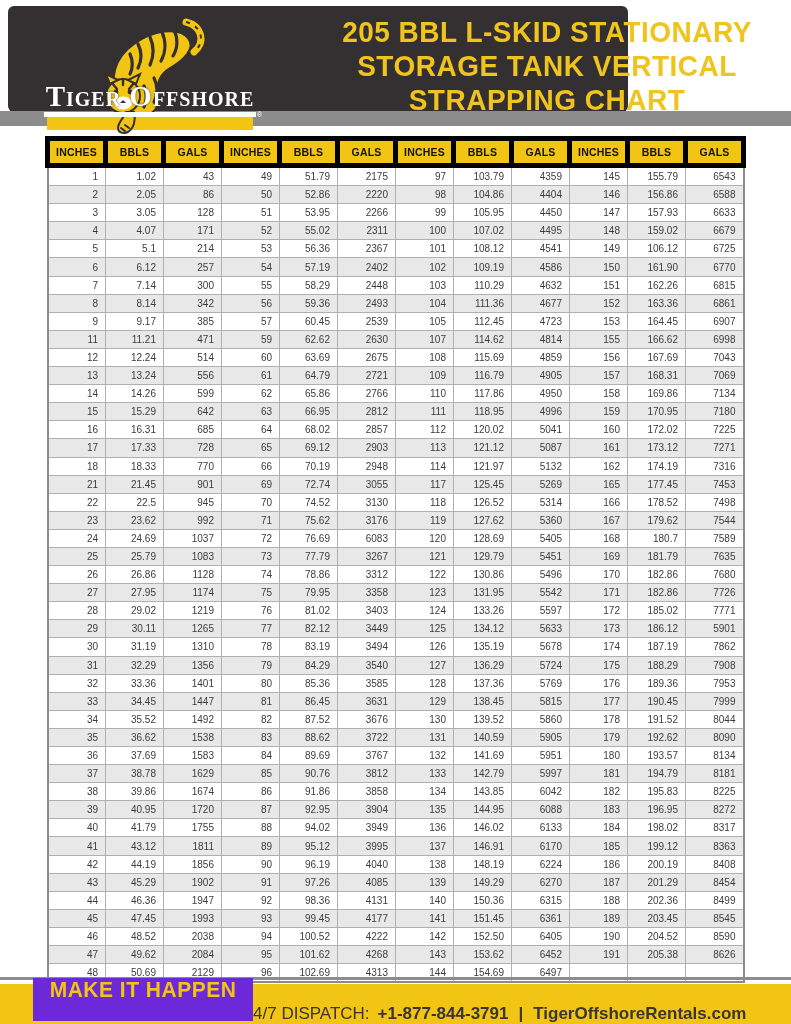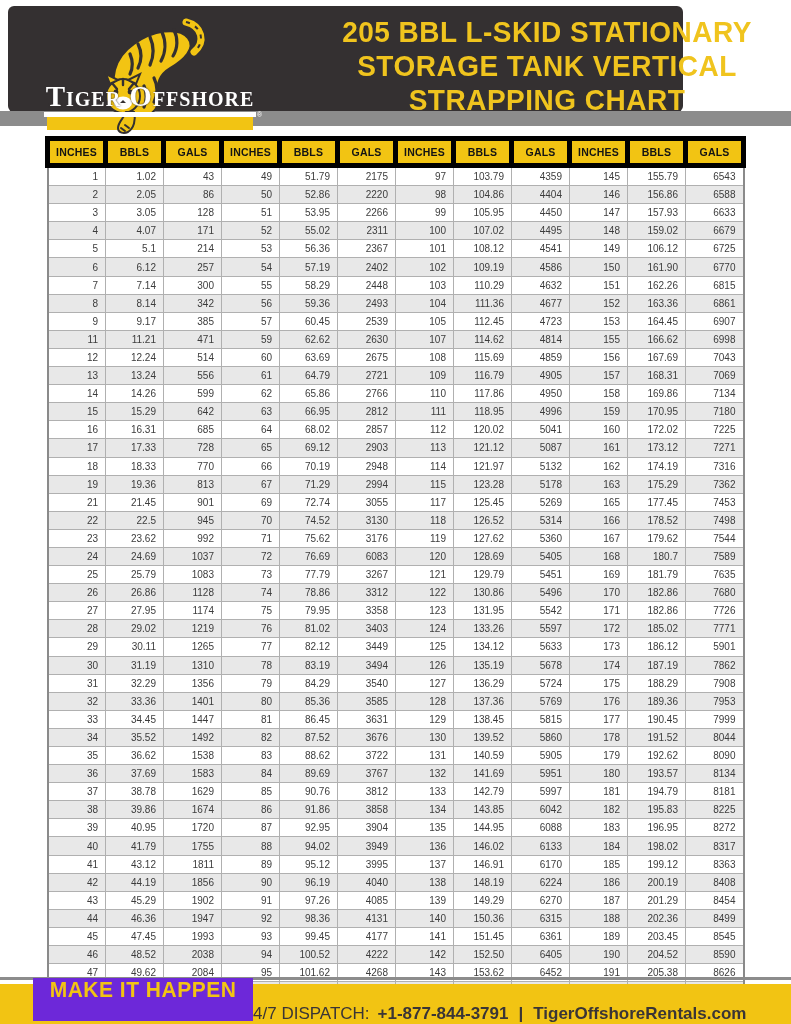--- a/index.html
+++ b/index.html
@@ -1,20 +1,20 @@
 <!DOCTYPE html>
 <html><head>
 <meta charset="utf-8">
 <style>
   html,body{margin:0;padding:0;background:#ffffff;}
   body{width:791px;height:1024px;position:relative;overflow:hidden;
        font-family:"Liberation Sans",sans-serif;}
 
   
-  .header-panel{position:absolute;left:8px;top:6px;width:675px;height:106px;
+  .header-panel{position:absolute;left:8px;top:6px;width:620px;height:106px;
     background:#343031;border-radius:6px;}
   .title-block{position:absolute;left:300px;top:8px;width:478px;text-align:center;}
   .title-line{display:block;color:#F0C41E;font-weight:bold;font-size:28px;
     line-height:34px;letter-spacing:.5px;white-space:nowrap;
     transform:scaleY(1.08);transform-origin:top;}
   .logo-area{position:absolute;left:38px;top:6px;width:225px;height:128px;z-index:6;}
   .tiger-svg{position:absolute;left:52px;top:2px;width:130px;height:128px;}
   .logo-text{position:absolute;left:6px;top:74px;width:212px;text-align:center;
     color:#ffffff;font-family:"Liberation Serif",serif;font-weight:bold;
     font-size:29px;font-variant-caps:small-caps;letter-spacing:1px;z-index:2;
@@ -360,34 +360,20 @@
           <td>70.19</td>
           <td>2948</td>
           <td>114</td>
           <td>121.97</td>
           <td>5132</td>
           <td>162</td>
           <td>174.19</td>
           <td>7316</td>
         </tr>
         <tr>
-          <td>19</td>
-          <td>19.36</td>
-          <td>813</td>
-          <td>67</td>
-          <td>71.29</td>
-          <td>2994</td>
-          <td>115</td>
-          <td>123.28</td>
-          <td>5178</td>
-          <td>163</td>
-          <td>175.29</td>
-          <td>7362</td>
-        </tr>
-        <tr>
           <td>21</td>
           <td>21.45</td>
           <td>901</td>
           <td>69</td>
           <td>72.74</td>
           <td>3055</td>
           <td>117</td>
           <td>125.45</td>
           <td>5269</td>
           <td>165</td>

